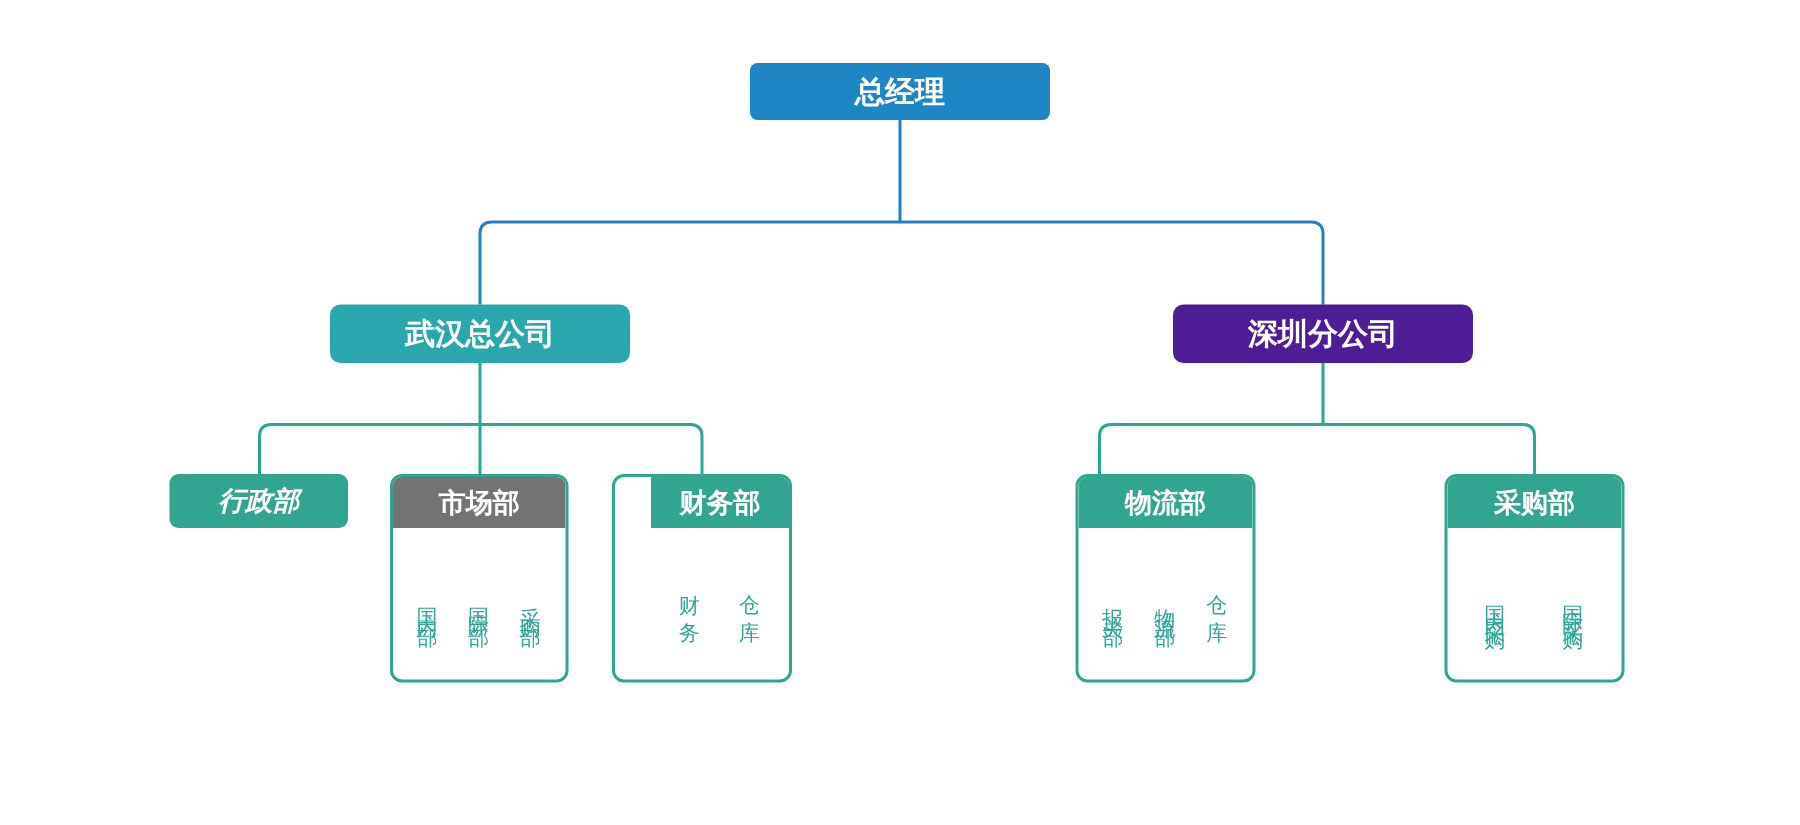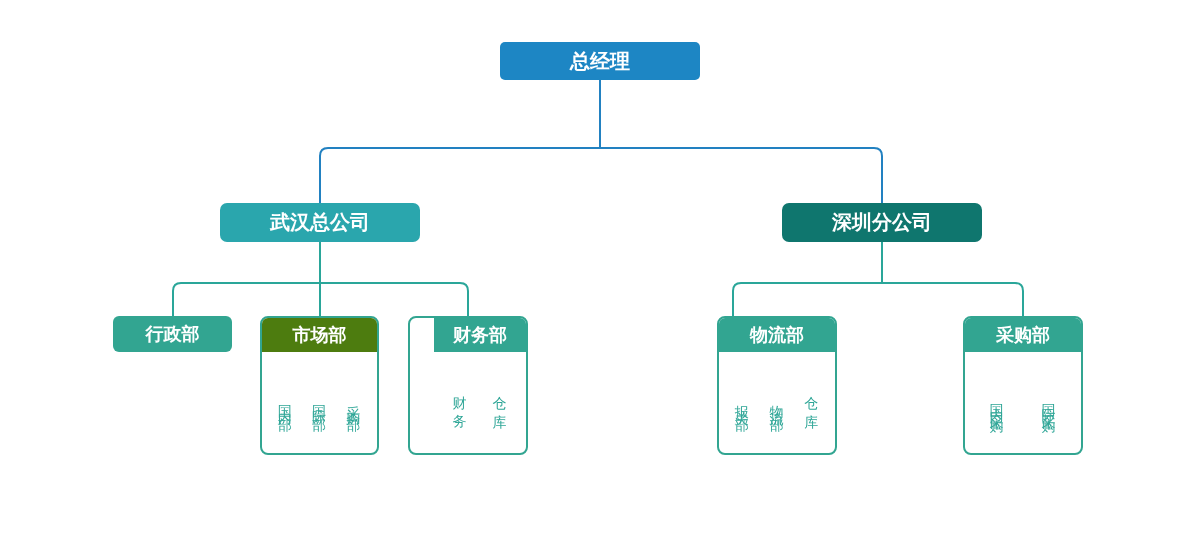--- a/index.html
+++ b/index.html
@@ -40,20 +40,21 @@
     border-radius: 7px;
     font-size: 20px;
   }
   .branch-wuhan    { left: 220px; }
   .branch-shenzhen { left: 782px; }
   .node-dept-solo {
     left: 113px; top: 316px;
     width: 119px; height: 36px;
     border-radius: 6px;
     font-size: 18px;
+    font-style: italic;
   }
   .card {
     position: absolute;
     top: 316px;
     height: 139px;
     box-sizing: border-box;
     border: 2px solid;
     border-radius: 8px;
     overflow: hidden;
     background: #ffffff;
@@ -101,26 +102,26 @@
   <svg class="connectors" width="1200" height="550">
     <path fill="none" stroke-width="2" d="M600 80 V148 M320 203 V156 Q320 148 328 148 H874 Q882 148 882 156 V203" stroke="#2281c1"></path>
     <path fill="none" stroke-width="2" d="M320 242 V316 M173 316 V291 Q173 283 181 283 H460 Q468 283 468 291 V316" stroke="#2aa699"></path>
     <path fill="none" stroke-width="2" d="M882 242 V283 M733 316 V291 Q733 283 741 283 H1015 Q1023 283 1023 291 V316" stroke="#2aa699"></path>
   </svg>
 
   <div class="node node-root" style="background: rgb(29, 134, 196);">总经理</div>
 
   <div class="node node-branch branch-wuhan" style="background: rgb(42, 166, 173);">武汉总公司</div>
 
-  <div class="node node-branch branch-shenzhen" style="background: #0f766e;">深圳分公司</div>
+  <div class="node node-branch branch-shenzhen" style="background: #4c1d95;">深圳分公司</div>
 
   <div class="node node-dept-solo" style="background: rgb(50, 165, 145);">行政部</div>
 
   <div class="card card-market" style="border-color: rgb(50, 165, 145);">
-    <div class="card-header" style="background: #4d7c0f;">市场部</div>
+    <div class="card-header" style="background: #737373;">市场部</div>
     <div class="card-body" style="color: rgb(47, 166, 151);">
       <span class="vtext chars-3">国内部</span>
       <span class="vtext chars-3">国际部</span>
       <span class="vtext chars-3">采购部</span>
     </div>
   </div>
 
   <div class="card card-finance" style="border-color: rgb(50, 165, 145);">
     <div class="card-header" style="background: rgb(50, 165, 145);">财务部</div>
     <div class="card-body" style="color: rgb(47, 166, 151);">

